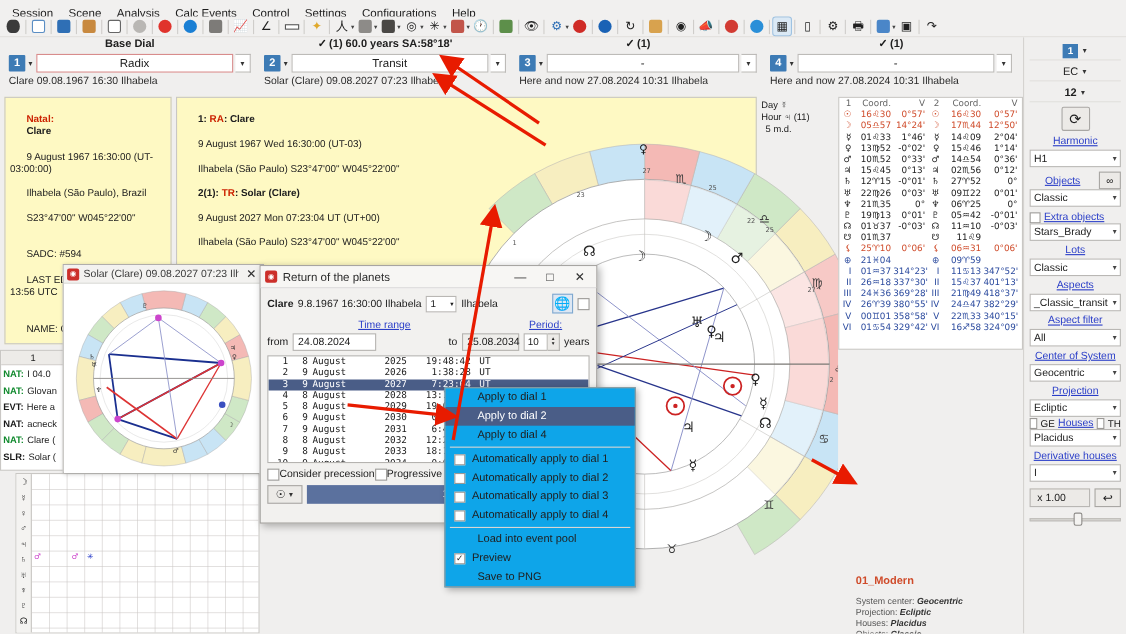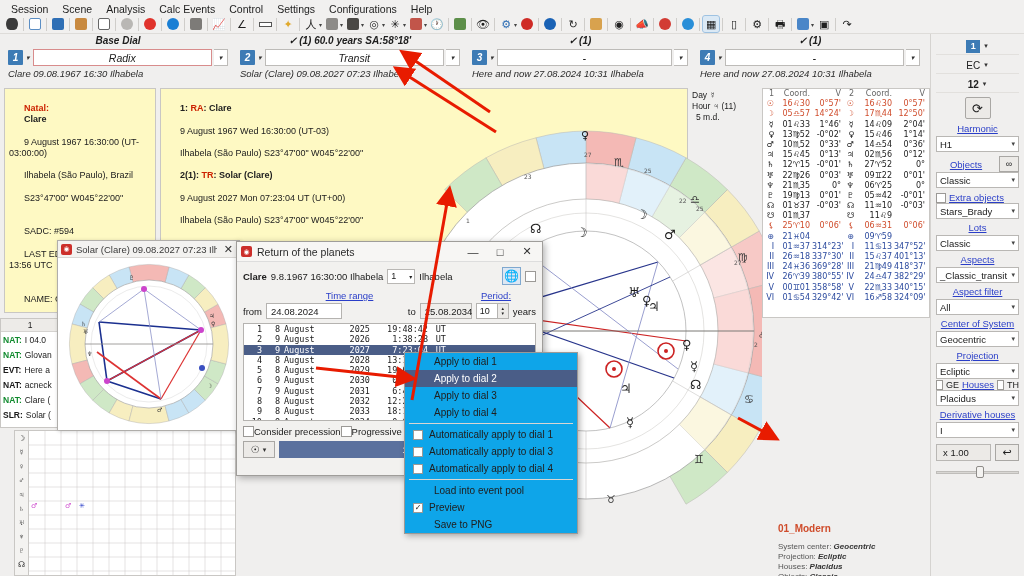--- a/index.html
+++ b/index.html
@@ -12,39 +12,39 @@
     background: #f0efee;
     color: #202020;
   }
   #app { position: relative; width: 1024px; height: 576px; }
 
   
   .menubar {
     position: absolute; left:0; top:0; width:1024px; height:25px;
     background: #f1f0ef;
     display: flex; align-items: center; padding-left: 4px;
-    border-bottom: 6px solid #0f172a;
+    border-bottom: 1px solid #0f172a;
   }
   .menubar .mi { padding: 0 7px; font-size: 10.5px; line-height: 15px; color:#1d1d1d; white-space: nowrap; }
 
   
   .toolbar {
     position: absolute; left:0; top:15px; width:1024px; height:19px;
     background: #f1f0ef; border-bottom: 1px solid #dedcd9;
     display: flex; align-items: center; padding-left: 4px; gap: 1px;
   }
   .tbi { width:16px; height:16px; display:flex; align-items:center; justify-content:center;
          font-size:11px; line-height:1; border-radius:2px; }
   .tbsep { width:1px; height:13px; background:#cfcdca; margin:0 2px; }
   .tbcaret { font-size:6px; color:#444; margin-left:-1px; margin-right:1px; }
   .sq { width:12px; height:12px; border-radius:2px; }
 
   
   .dialbar { position:absolute; left:0; top:34px; width:930px; height:52px; background:#f0efee; }
-  .dialgroup { position:absolute; top:0;font-style:italic; }
+  .dialgroup { position:absolute; top:0; }
   .dialcap { text-align:center; font-size:10px; font-weight:bold; height:14px; line-height:14px; }
   .dialcap .chk { font-weight:bold; color:#1a1a1a; margin-right:2px; }
   .dialrow { display:flex; align-items:center; height:19px; gap:2px; padding:0 4px; }
   .numbox { width:15px; height:15px; background:#3d7bb5; color:#fff; font-size:10px; font-weight:bold;
             display:flex; align-items:center; justify-content:center; border-radius:1px; }
   .tinycaret { font-size:7px; color:#333; padding:0 1px; }
   .dialinput { flex:1; height:17px; background:#fff; border:1px solid #bdbbb8; display:flex;
                align-items:center; justify-content:center; font-size:10.5px; position:relative; }
   .dialinput.sel { border:1px solid #d88c8c; }
   .dialdrop { width:14px; height:17px; background:#fff; border:1px solid #bdbbb8; border-left:none;
@@ -1067,29 +1067,30 @@
   </div>
 
   <div class="ctx" id="ctx-menu">
       <div class="ctxi">
         <span class="ctxpad">Apply to dial 1</span>
       </div>
       <div class="ctxi sel">
         <span class="ctxpad">Apply to dial 2</span>
       </div>
       <div class="ctxi">
-        <span class="ctxpad">Apply to dial 3</span>
-      </div>
-      <div class="ctxi">
         <span class="ctxpad">Apply to dial 4</span>
       </div>
       <div class="ctxsep"></div>
       <div class="ctxi">
         <div class="ctxcb"></div>
         <span>Automatically apply to dial 1</span>
+      </div>
+      <div class="ctxi">
+        <div class="ctxcb"></div>
+        <span>Automatically apply to dial 2</span>
       </div>
       <div class="ctxi">
         <div class="ctxcb"></div>
         <span>Automatically apply to dial 3</span>
       </div>
       <div class="ctxi">
         <div class="ctxcb"></div>
         <span>Automatically apply to dial 4</span>
       </div>
       <div class="ctxsep"></div>

